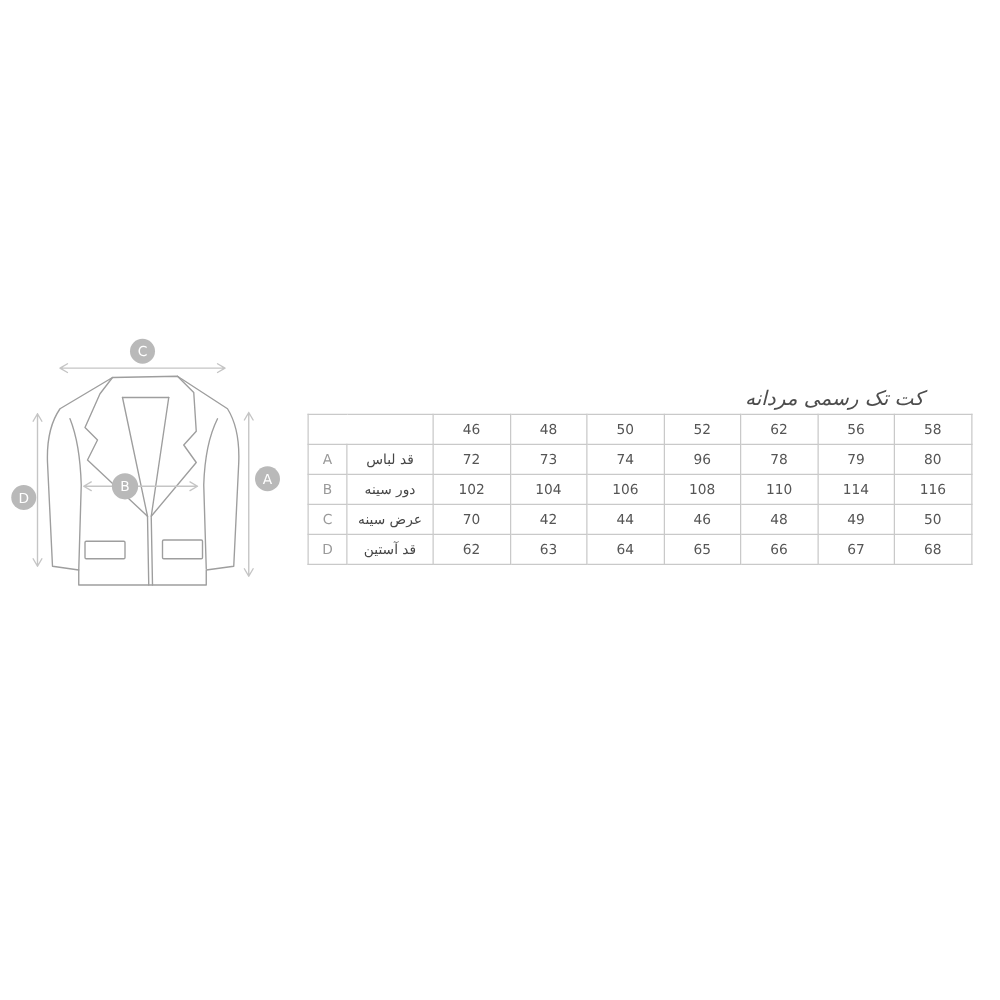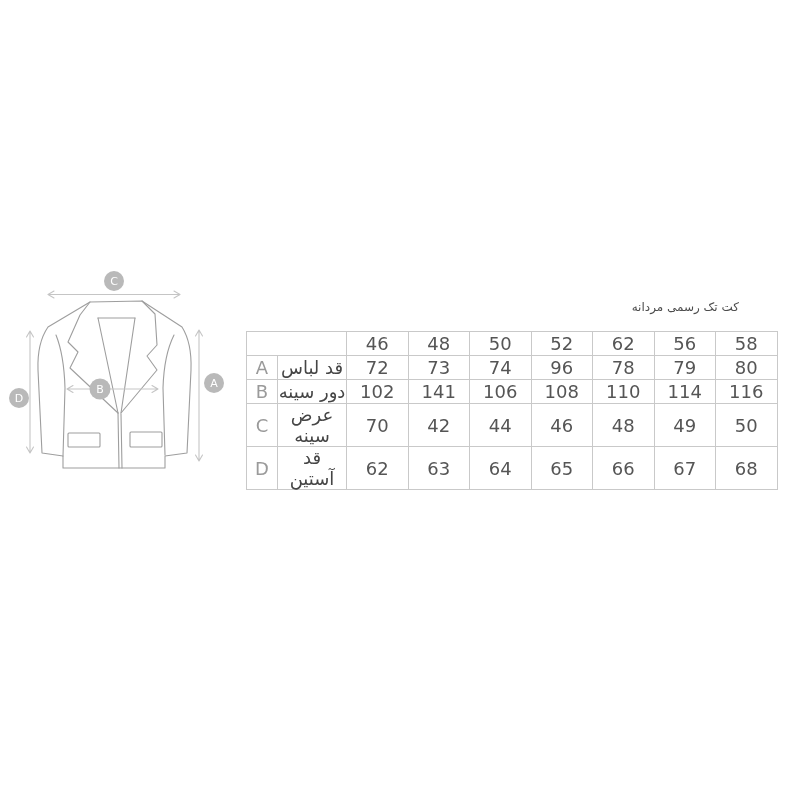--- a/index.html
+++ b/index.html
@@ -18,30 +18,31 @@
   *{box-sizing:border-box;margin:0;padding:0;}
   html,body{background:var(--page_bg);}
   body{
     width:800px;height:800px;position:relative;overflow:hidden;
     font-family:"DejaVu Sans", sans-serif;
   }
   .canvas{position:absolute;inset:0;background:var(--page_bg);}
 
   
   .chart-title{
-    position:absolute;top:297px;right:61px;height:20px;line-height:20px;
-    font-size:12px;color:var(--title_text);direction:rtl;white-space:nowrap;
+    position:absolute;top:309px;right:61px;height:20px;line-height:20px;
+    font-size:16px;color:var(--title_text);direction:rtl;white-space:nowrap;
     letter-spacing:0;
+    font-style:italic;
   }
 
   
   .size-table-wrap{position:absolute;left:246px;top:331px;}
   table.size-table{
     border-collapse:collapse;table-layout:fixed;
-    font-size:18px;color:var(--value_text);
+    font-size:11px;color:var(--value_text);
   }
   table.size-table td,table.size-table th{
     border:1px solid var(--table_border);
     height:24px;padding:0;text-align:center;vertical-align:middle;
     font-weight:normal;background:#fff;
   }
   td.corner-cell{border:none;background:transparent;}
   th.size-cell{background:var(--cell_header_bg);color:var(--value_text);}
   td.letter-cell{background:var(--cell_header_bg);color:var(--letter_text);}
   td.label-cell{
@@ -144,21 +145,21 @@
             <td class="value-cell">74</td>
             <td class="value-cell">96</td>
             <td class="value-cell">78</td>
             <td class="value-cell">79</td>
             <td class="value-cell">80</td>
           </tr>
           <tr>
             <td class="letter-cell">B</td>
             <td class="label-cell" lang="fa">دور سینه</td>
             <td class="value-cell">102</td>
-            <td class="value-cell">141</td>
+            <td class="value-cell">104</td>
             <td class="value-cell">106</td>
             <td class="value-cell">108</td>
             <td class="value-cell">110</td>
             <td class="value-cell">114</td>
             <td class="value-cell">116</td>
           </tr>
           <tr>
             <td class="letter-cell">C</td>
             <td class="label-cell" lang="fa">عرض سینه</td>
             <td class="value-cell">70</td>

